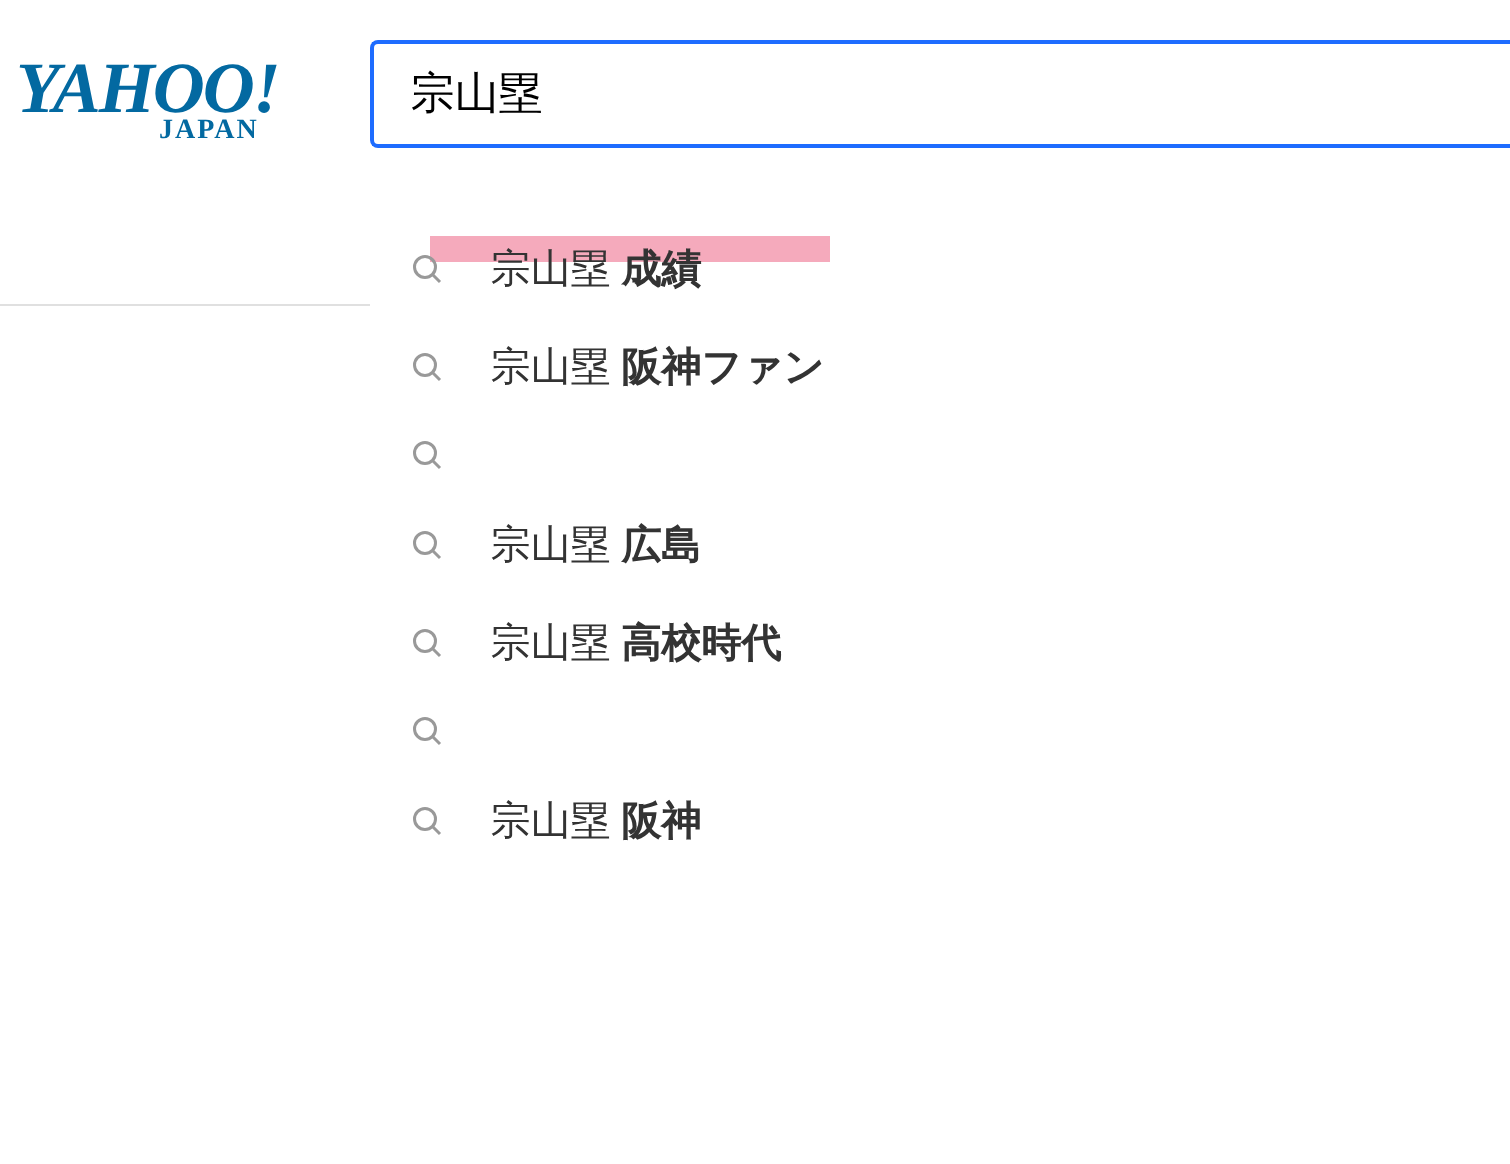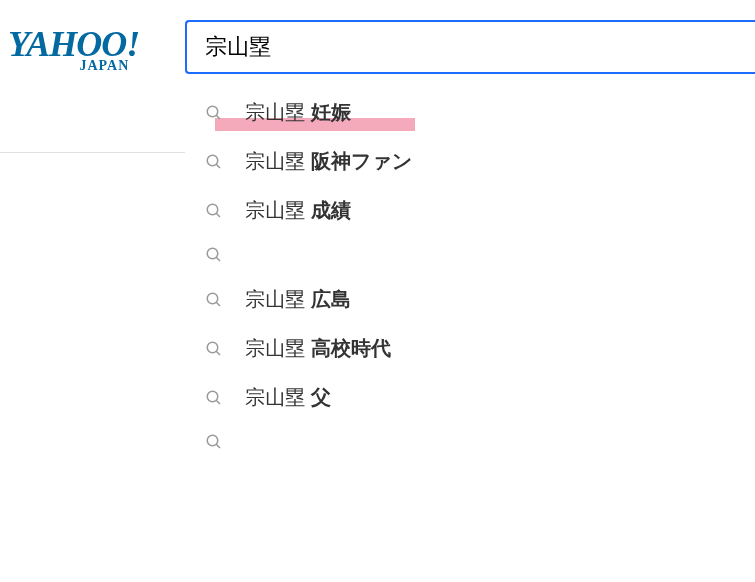--- a/index.html
+++ b/index.html
@@ -134,52 +134,45 @@
     </div>
     <div class="logo-sub">JAPAN</div>
   </div>
 
   <div class="search-container">
     <input type="text" class="search-box" value="宗山塁" style="">
     
     <div class="suggestions" id="suggestions-list">
     <div class="suggestion-item">
           <div class="highlight"></div>
-          <div class="content-wrap">
-            <span class="search-icon"><svg viewBox="0 0 24 24">
-                <circle cx="10" cy="10" r="7"></circle>
-                <line x1="20" y1="20" x2="15" y2="15"></line>
-              </svg></span>
-            <span class="suggestion-text"><span class="prefix">宗山塁 </span><span class="bold">妊娠</span></span>
+        </div>
+        <div class="suggestion-item">
+          <div class="content-wrap">
+            <span class="search-icon"><svg viewBox="0 0 24 24">
+                <circle cx="10" cy="10" r="7"></circle>
+                <line x1="20" y1="20" x2="15" y2="15"></line>
+              </svg></span>
+            <span class="suggestion-text"><span class="prefix">宗山塁 </span><span class="bold">成績</span></span>
           </div>
         </div>
         <div class="suggestion-item">
           <div class="content-wrap">
             <span class="search-icon"><svg viewBox="0 0 24 24">
                 <circle cx="10" cy="10" r="7"></circle>
                 <line x1="20" y1="20" x2="15" y2="15"></line>
               </svg></span>
             <span class="suggestion-text"><span class="prefix">宗山塁 </span><span class="bold">阪神ファン</span></span>
           </div>
         </div>
         <div class="suggestion-item">
           <div class="content-wrap">
             <span class="search-icon"><svg viewBox="0 0 24 24">
                 <circle cx="10" cy="10" r="7"></circle>
                 <line x1="20" y1="20" x2="15" y2="15"></line>
               </svg></span>
-            <span class="suggestion-text"><span class="prefix">宗山塁 </span><span class="bold">成績</span></span>
-          </div>
-        </div>
-        <div class="suggestion-item">
-          <div class="content-wrap">
-            <span class="search-icon"><svg viewBox="0 0 24 24">
-                <circle cx="10" cy="10" r="7"></circle>
-                <line x1="20" y1="20" x2="15" y2="15"></line>
-              </svg></span>
           </div>
         </div>
         <div class="suggestion-item">
           <div class="content-wrap">
             <span class="search-icon"><svg viewBox="0 0 24 24">
                 <circle cx="10" cy="10" r="7"></circle>
                 <line x1="20" y1="20" x2="15" y2="15"></line>
               </svg></span>
             <span class="suggestion-text"><span class="prefix">宗山塁 </span><span class="bold">広島</span></span>
           </div>
@@ -192,26 +185,26 @@
               </svg></span>
             <span class="suggestion-text"><span class="prefix">宗山塁 </span><span class="bold">高校時代</span></span>
           </div>
         </div>
         <div class="suggestion-item">
           <div class="content-wrap">
             <span class="search-icon"><svg viewBox="0 0 24 24">
                 <circle cx="10" cy="10" r="7"></circle>
                 <line x1="20" y1="20" x2="15" y2="15"></line>
               </svg></span>
-            <span class="suggestion-text"><span class="prefix">宗山塁 </span><span class="bold">父</span></span>
-          </div>
-        </div>
-        <div class="suggestion-item">
-          <div class="content-wrap">
-            <span class="search-icon"><svg viewBox="0 0 24 24">
-                <circle cx="10" cy="10" r="7"></circle>
-                <line x1="20" y1="20" x2="15" y2="15"></line>
-              </svg></span>
+          </div>
+        </div>
+        <div class="suggestion-item">
+          <div class="content-wrap">
+            <span class="search-icon"><svg viewBox="0 0 24 24">
+                <circle cx="10" cy="10" r="7"></circle>
+                <line x1="20" y1="20" x2="15" y2="15"></line>
+              </svg></span>
+            <span class="suggestion-text"><span class="prefix">宗山塁 </span><span class="bold">阪神</span></span>
           </div>
         </div>
       </div>
   </div>
 </div>
 
 </body></html>

